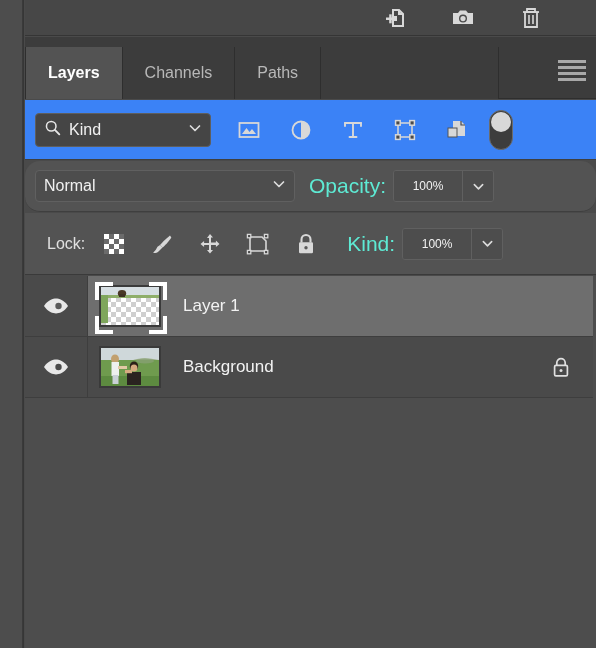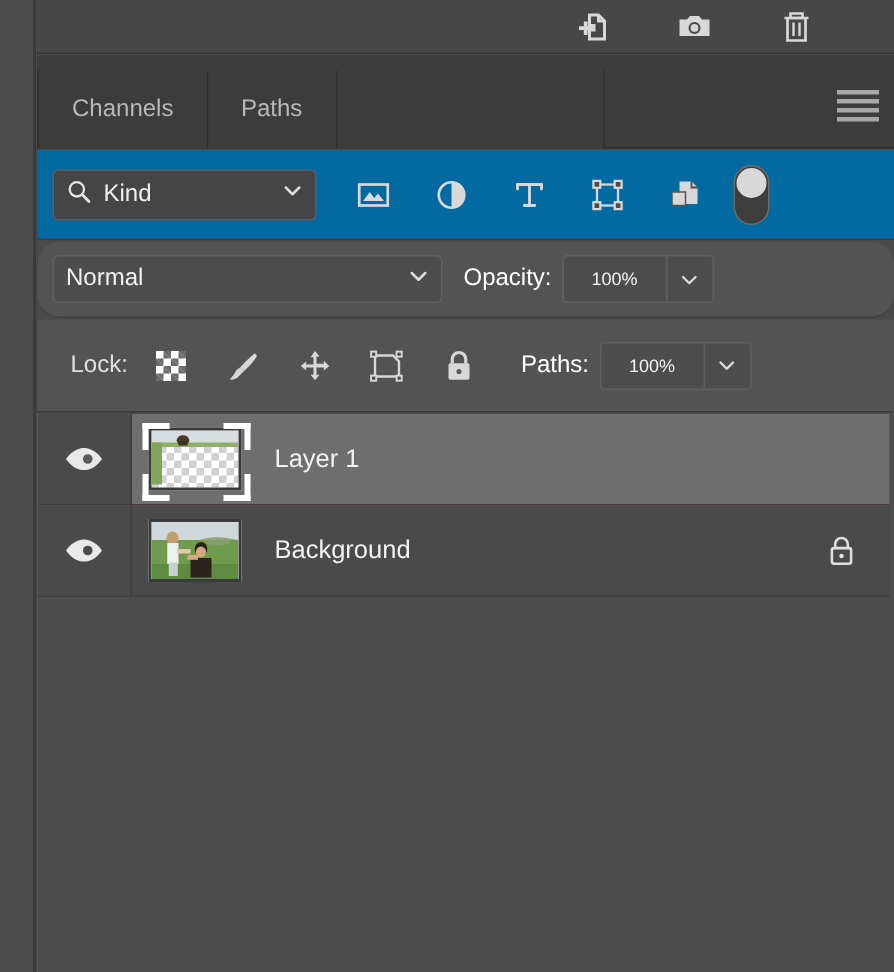--- a/index.html
+++ b/index.html
@@ -121,21 +121,21 @@
     height: 3px;
     background: #a8a8a8;
     border-radius: 0;
   }
 
   
   .filter-row {
     position: absolute;
     left: 25px; top: 100px;
     width: 571px; height: 60px;
-    background: #0369a1;
+    background: #3b82f6;
     box-sizing: border-box;
     border-bottom: 1px solid #3f3f3f;
     display: flex;
     align-items: center;
   }
   .kind-select {
     margin-left: 10px;
     width: 176px; height: 34px;
     background: #454545;
     border: 1px solid #5e5e5e;
@@ -207,22 +207,22 @@
     padding: 0 8px;
     cursor: pointer;
   }
   .blend-label {
     font-size: 16px;
     color: #f0f0f0;
     flex: 1;
   }
   .field-caption {
     margin-left: 14px;
-    font-size: 16px;
-    color: #ffffff;
+    font-size: 21px;
+    color: #5eead4;
     white-space: nowrap;
   }
   .num-field {
     margin-left: 7px;
     display: flex;
     align-items: stretch;
     height: 32px;
     border: 1px solid #606060;
     border-radius: 3px;
     box-sizing: border-box;
@@ -420,20 +420,23 @@
           <path d="M4 6 h16" stroke="#d8d8d8" stroke-width="1.8"></path>
           <path d="M6 6 v15 h12 V6" fill="none" stroke="#d8d8d8" stroke-width="1.8"></path>
           <path d="M10 9 v9 M14 9 v9" stroke="#d8d8d8" stroke-width="1.6"></path>
         </svg>
       </div>
     </div>
   </div>
 
   <div class="tabbar">
     <div class="tabs">
+      <div class="tab active">
+        <span>Layers</span>
+      </div>
       <div class="tab">
         <span>Channels</span>
       </div>
       <div class="tab">
         <span>Paths</span>
       </div>
       <div class="tab-spacer"></div>
     </div>
     <div class="panel-menu">
       <span></span>
@@ -548,21 +551,21 @@
         </svg>
       </div>
       <div class="lock-icon">
         <svg width="24" height="24" viewBox="0 0 24 24">
           <path d="M7.5 10.5 V7.5 a4.5 4.5 0 0 1 9 0 v3" fill="none" stroke="#d8d8d8" stroke-width="2.1"></path>
           <rect x="5" y="10.2" width="14" height="11" rx="1.2" fill="#d8d8d8"></rect>
           <circle cx="12" cy="15.7" r="1.7" fill="#5a5a5a"></circle>
         </svg>
       </div>
     </div>
-    <span class="field-caption" style="margin-left:28px;">Paths:</span>
+    <span class="field-caption" style="margin-left:28px;">Kind:</span>
     <div class="num-field">
       <div class="num-value">100%</div>
       <div class="num-drop">
         <svg width="13" height="13" viewBox="0 0 14 14">
           <path d="M2.5 5 L7 9.5 L11.5 5" fill="none" stroke="#dcdcdc" stroke-width="1.7" stroke-linecap="round" stroke-linejoin="round"></path>
         </svg>
       </div>
     </div>
   </div>
 

